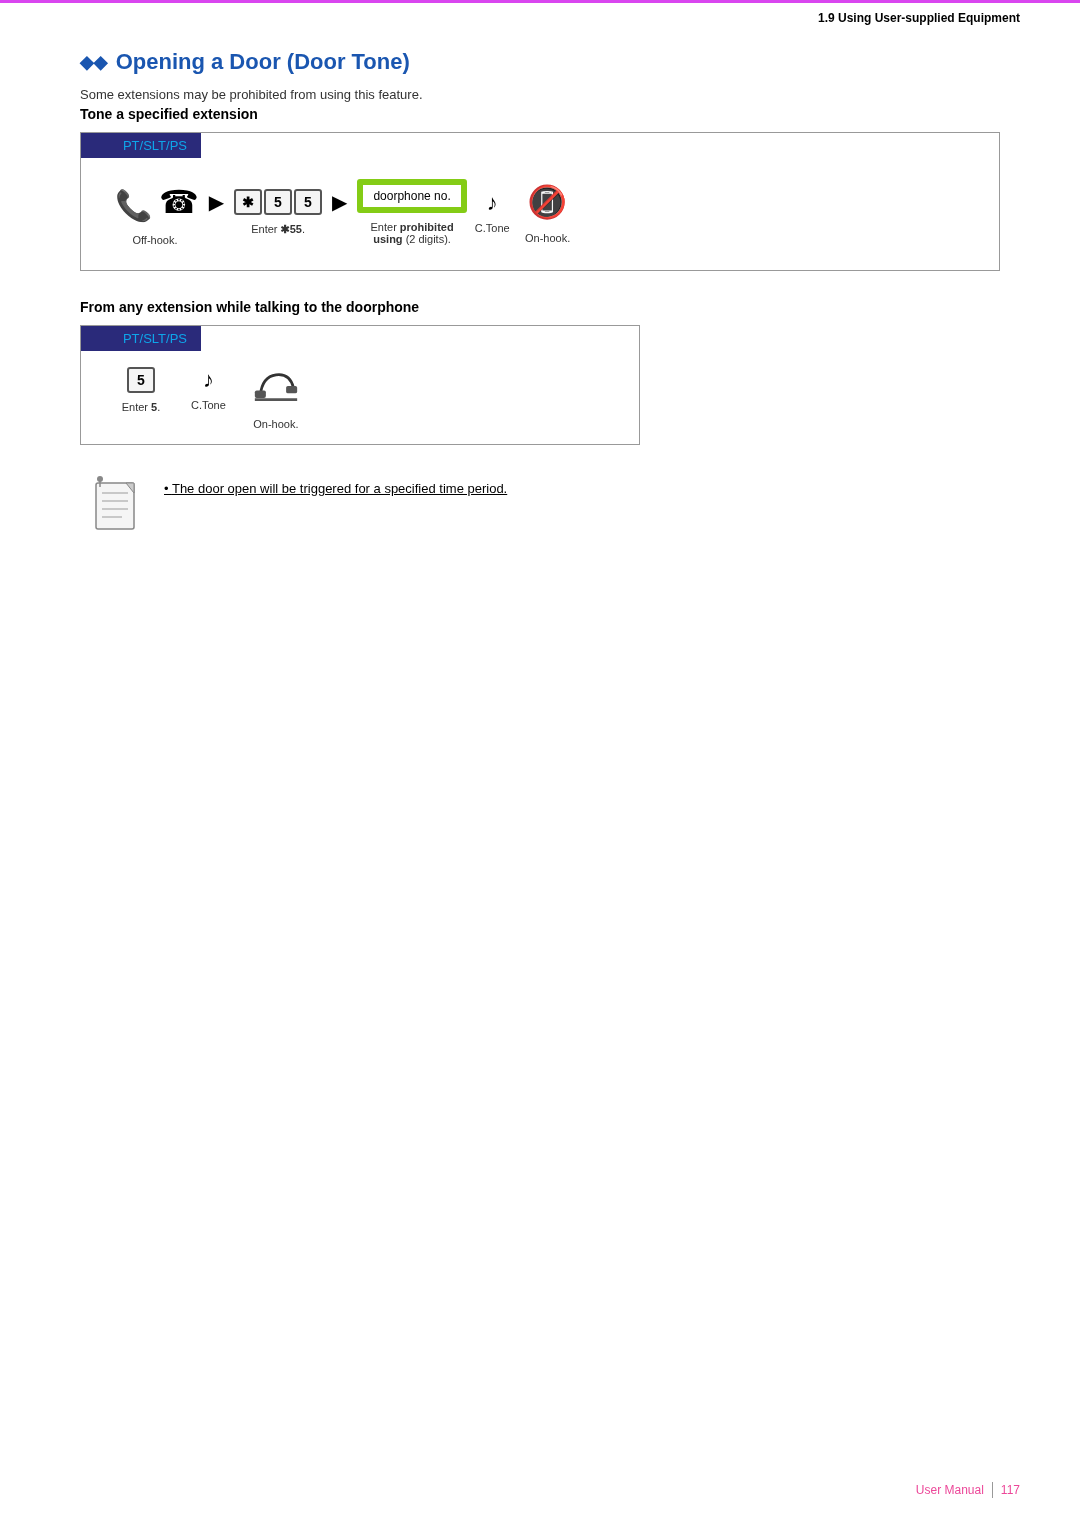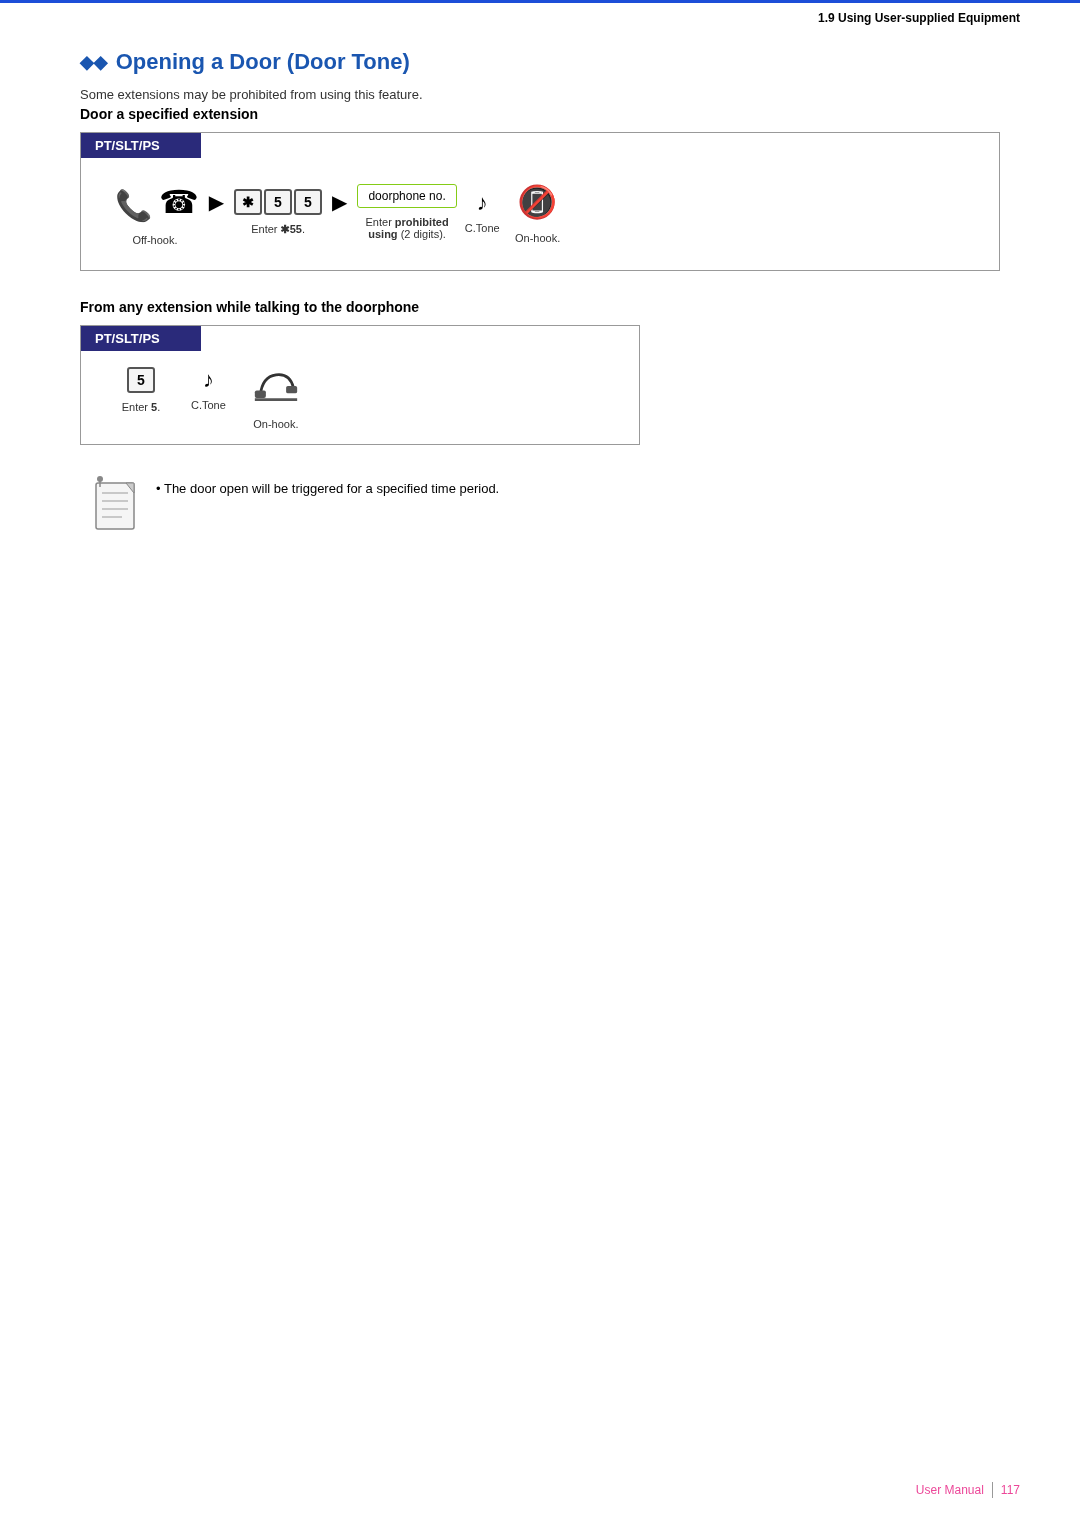--- a/index.html
+++ b/index.html
@@ -7,21 +7,21 @@
       font-family: Arial, Helvetica, sans-serif;
       font-size: 14px;
       background: #fff;
       color: #000;
       width: 1080px;
       min-height: 1528px;
       position: relative;
     }
 
     .top-bar {
-      border-top: 3px solid #1d4ed8;
+      border-top: 3px solid #d946ef;
       padding: 8px 60px 4px 60px;
       text-align: right;
       font-size: 12px;
       font-weight: bold;
     }
 
     .content {
       padding: 20px 80px 60px 80px;
     }
 
@@ -54,26 +54,27 @@
     }
 
     .diagram-box {
       border: 1px solid #999;
       margin-bottom: 28px;
       background: #fff;
     }
 
     .diagram-header {
       background: #2a2a7a;
-      color: #ffffff;
+      color: #0ea5e9;
       font-size: 13px;
-      font-weight: bold;
+      font-weight: normal;
       padding: 5px 14px;
       display: inline-block;
       min-width: 120px;
+      text-align: right;
     }
 
     .diagram-body {
       padding: 20px 30px 16px 30px;
       display: flex;
       align-items: flex-start;
       gap: 0;
     }
 
     .step-group {
@@ -129,40 +130,41 @@
     .key-star {
       border: 2px solid #555;
       border-radius: 3px;
       padding: 3px 6px;
       font-size: 14px;
       font-weight: bold;
       background: #f5f5f5;
     }
 
     .doorphone-box {
-      border: 1px solid #84cc16;
+      border: 6px solid #84cc16;
       border-radius: 3px;
       padding: 4px 10px;
       font-size: 12px;
       background: #fff;
       margin-bottom: 4px;
     }
 
     .ctone-group {
       display: flex;
       flex-direction: column;
       align-items: center;
       margin: 0 8px;
     }
 
     .note-section {
       display: flex;
       align-items: flex-start;
-      gap: 14px;
+      gap: 22px;
       padding: 0 0 0 10px;
+      text-decoration: underline;
     }
 
     .note-text {
       font-size: 13px;
       line-height: 1.5;
       padding-top: 6px;
     }
 
     .footer {
       position: absolute;
@@ -208,21 +210,21 @@
   <div class="page-title">
     <span class="diamond-icons">◆◆</span>
     <span>Opening a Door (Door Tone)</span>
   </div>
 
   <div class="subtitle-text">
     <span>Some extensions may be prohibited from using this feature.</span>
   </div>
 
   <div class="section-heading">
-    <span>Door a specified extension</span>
+    <span>Tone a specified extension</span>
   </div>
 
   <div class="diagram-box">
     <div class="diagram-header">
       <span>PT/SLT/PS</span>
     </div>
     <div class="diagram-body">
 
       <div class="step-group">
         <div class="step-icon">

